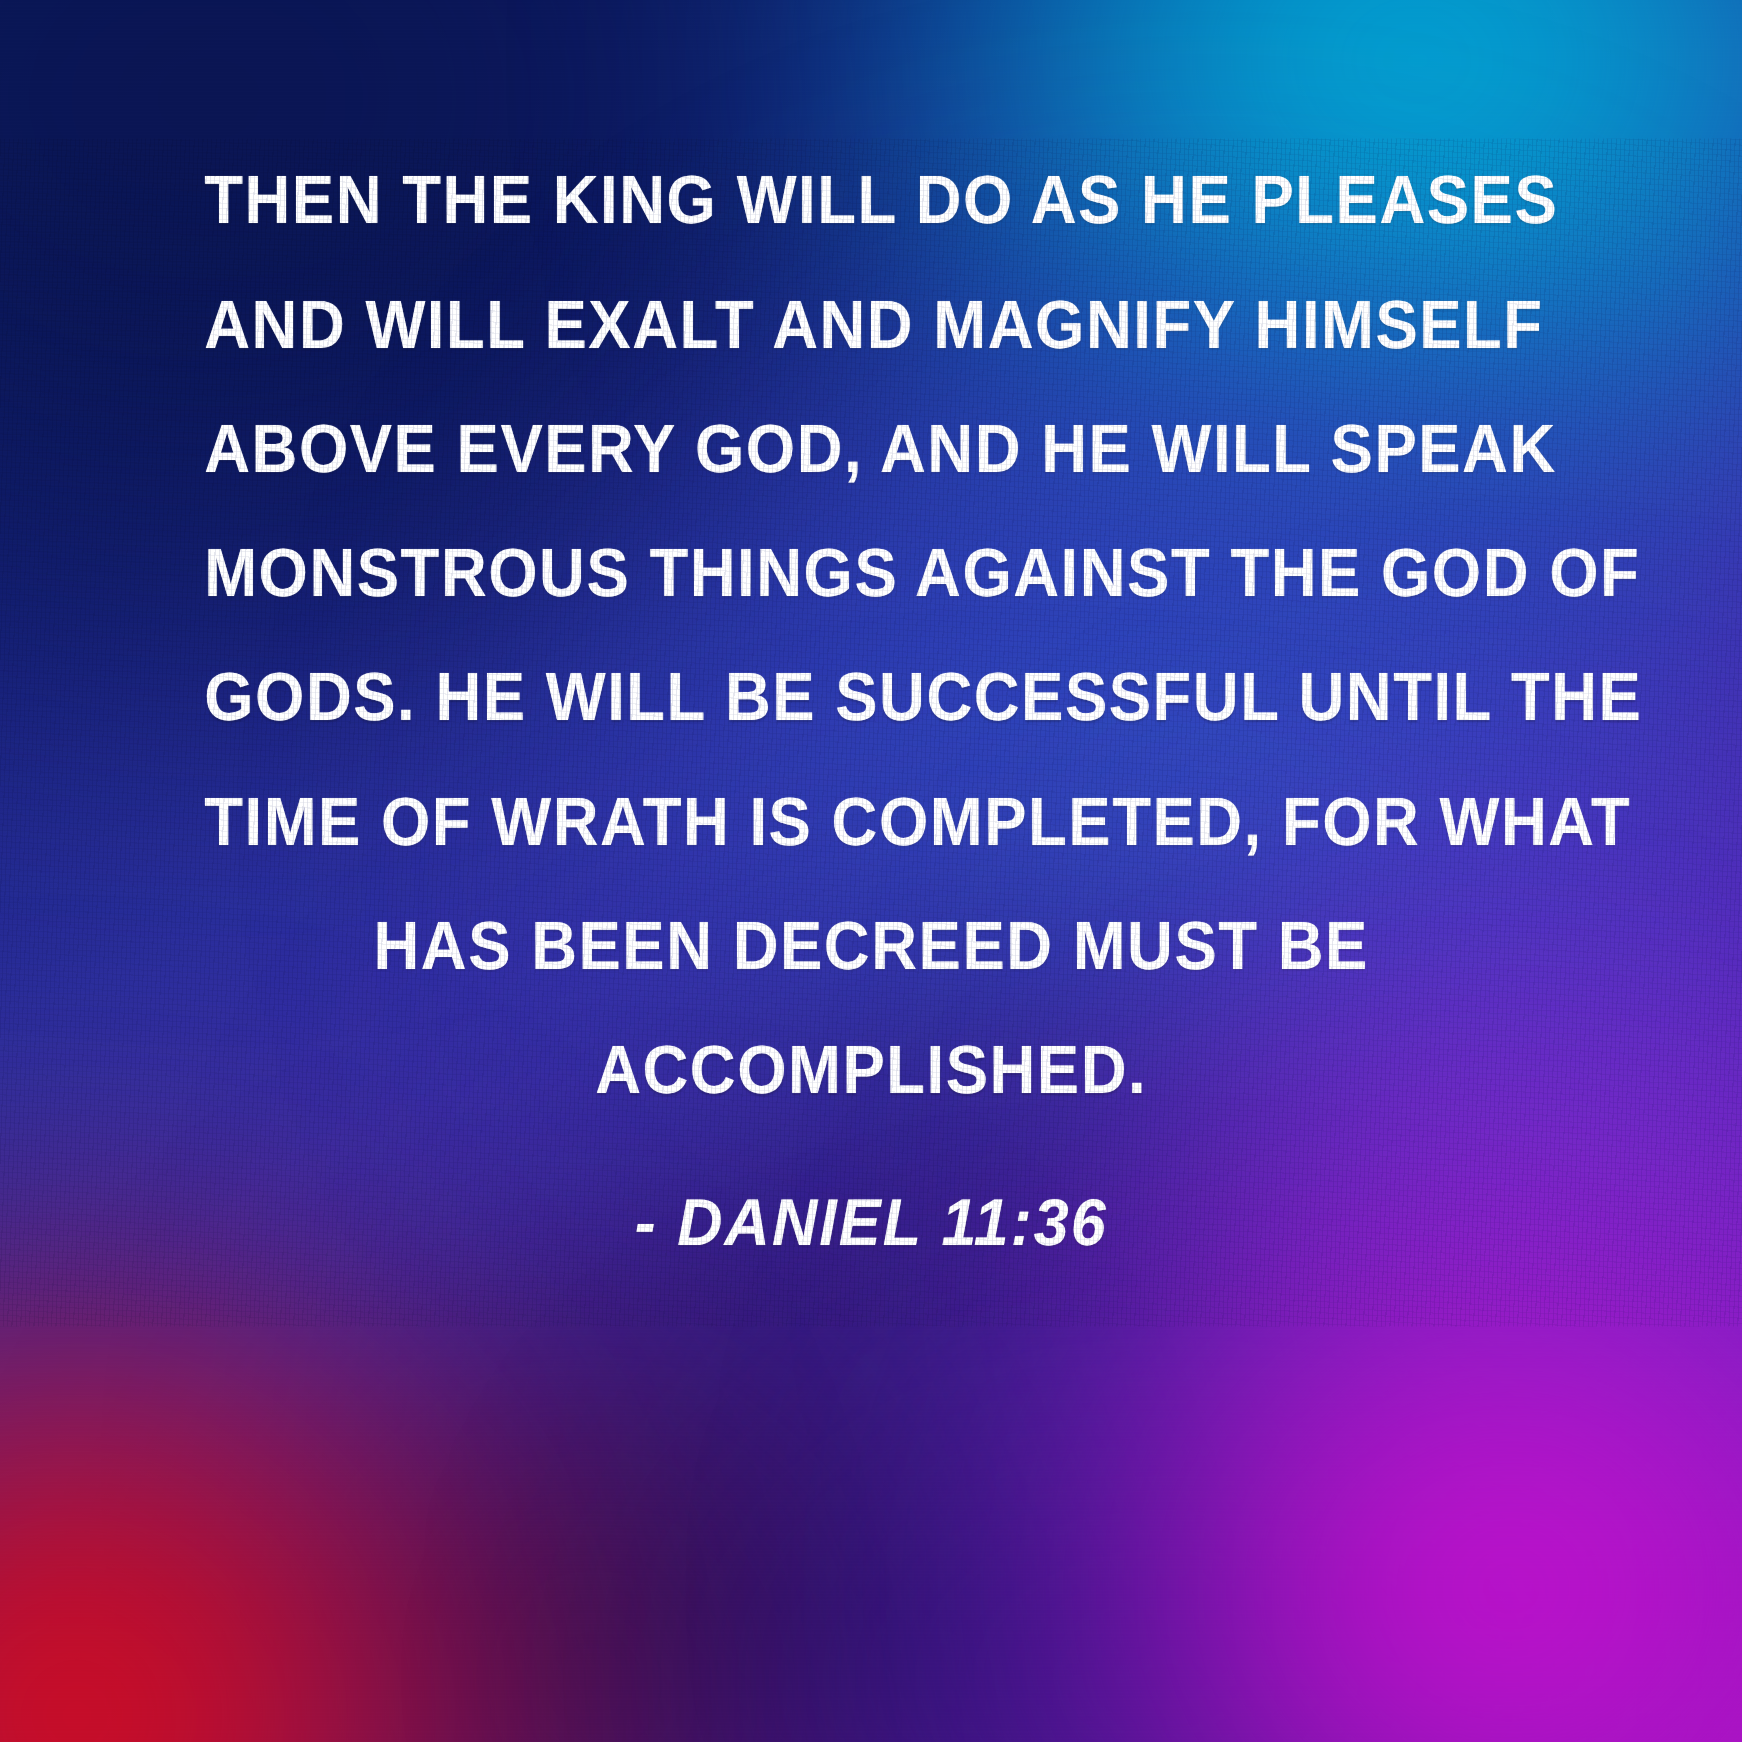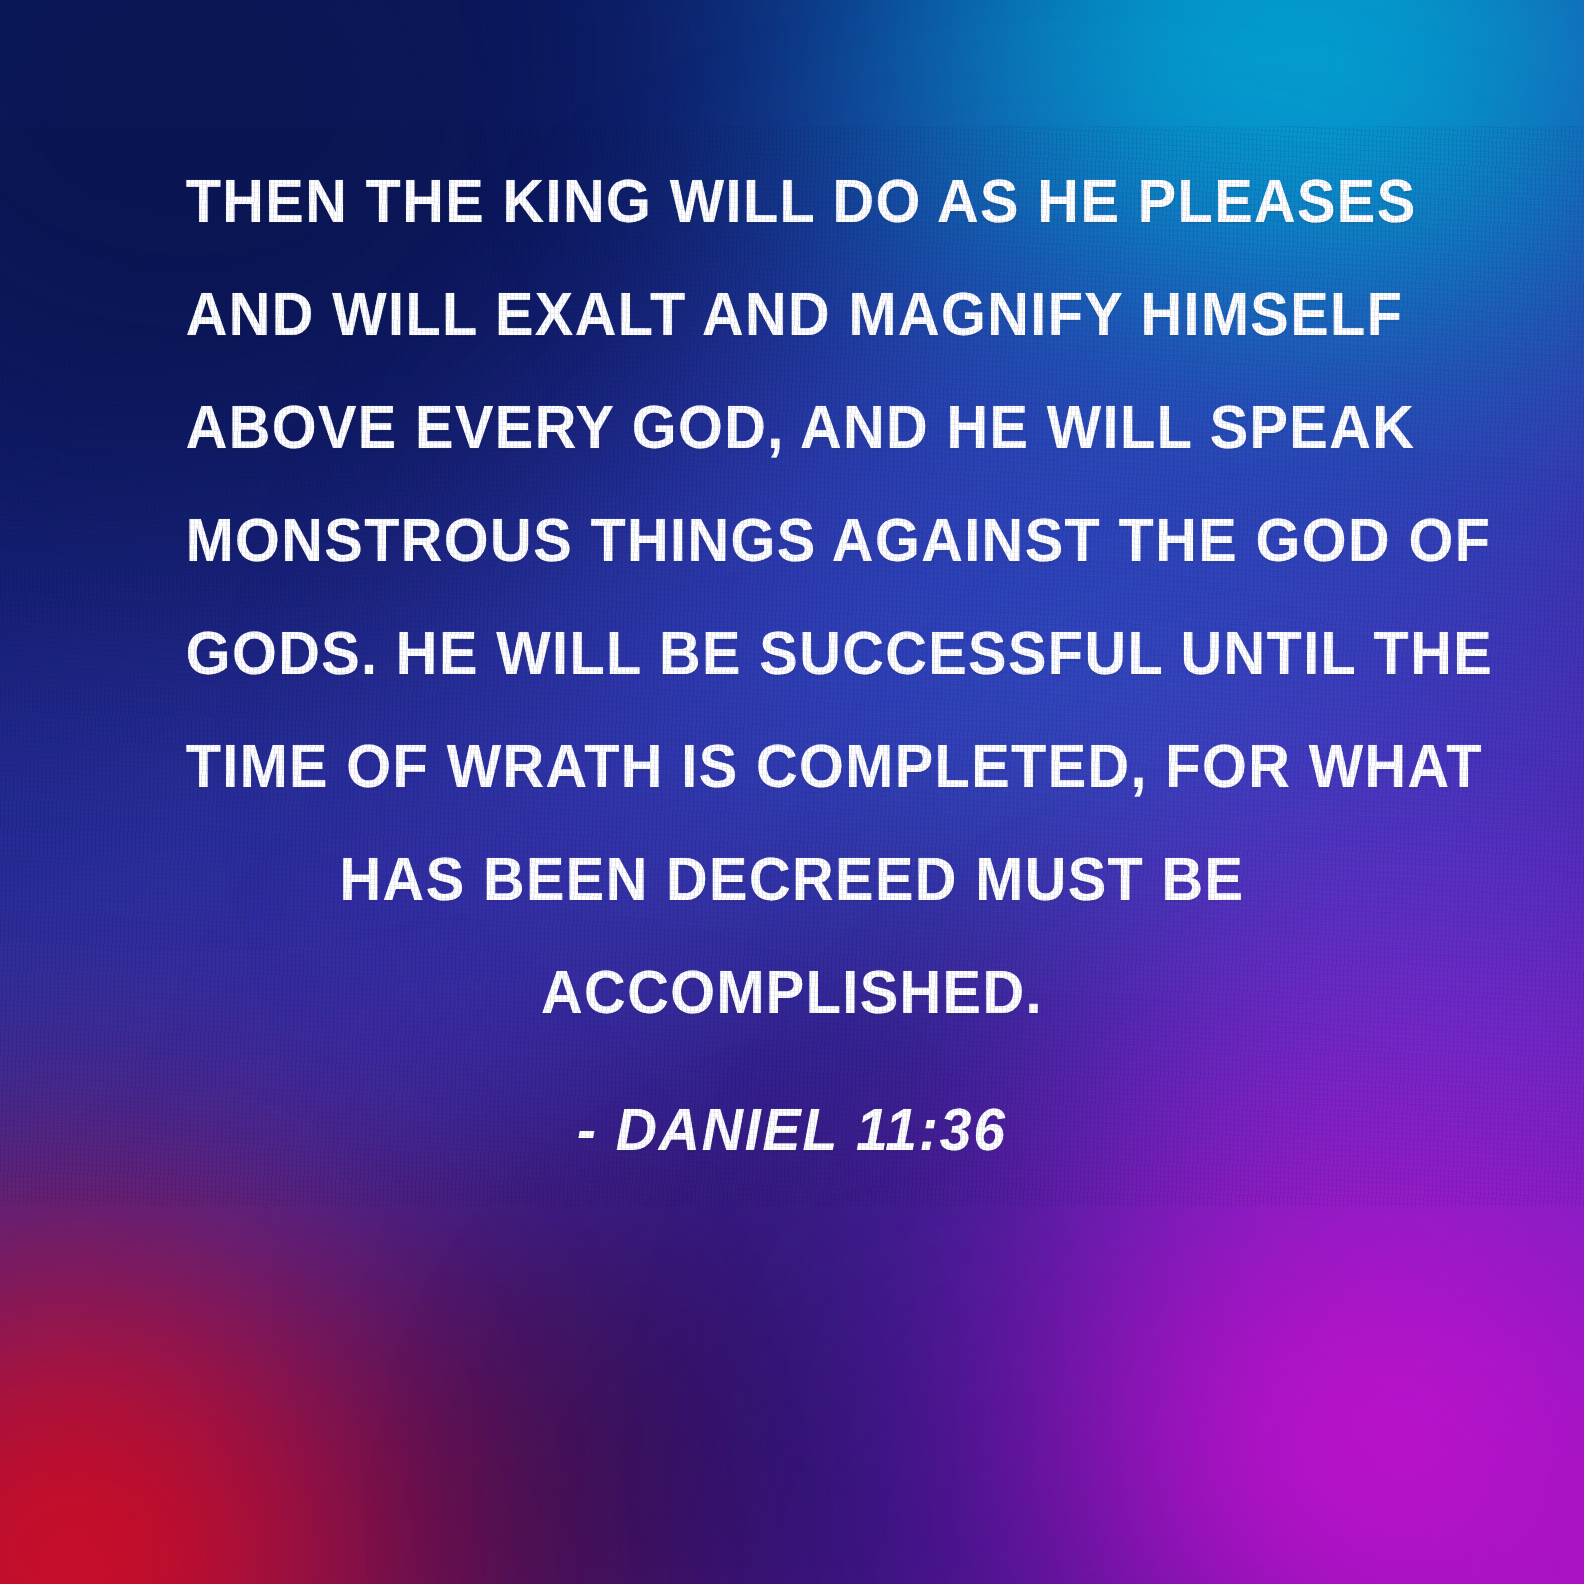--- a/index.html
+++ b/index.html
@@ -105,21 +105,21 @@
         rgba(0,0,0,0.00) 1px,
         rgba(0,0,0,0.00) 3px);
     pointer-events: none;
   }
 
   
   .quote-block {
     position: absolute;
     left: 0;
     right: 0;
-    top: 144px;
+    top: 126px;
     text-align: center;
     padding: 0 140px;
     box-sizing: border-box;
   }
 
   .verse-line {
     display: block;
     font-family: "Liberation Sans", "DejaVu Sans", sans-serif;
     font-size: 62px;
     line-height: 113px;

